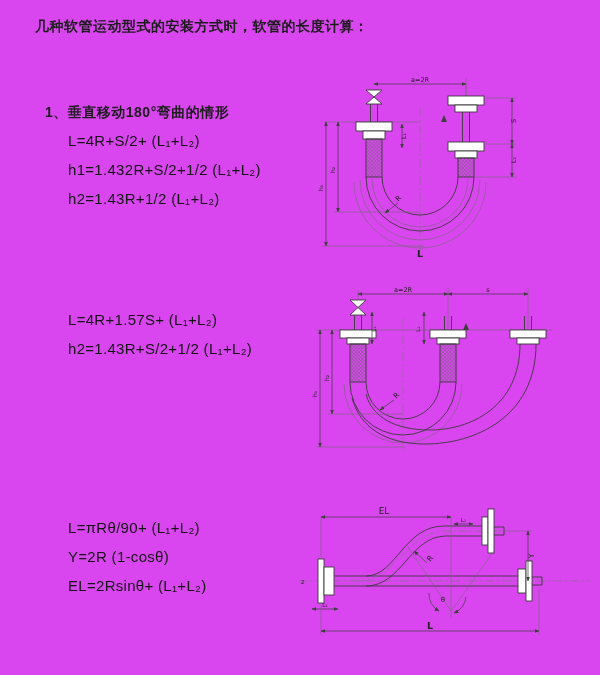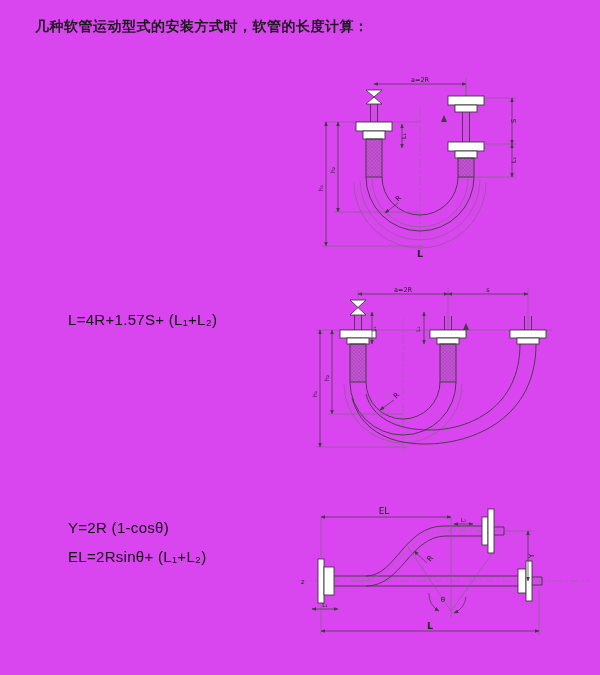--- a/index.html
+++ b/index.html
@@ -22,26 +22,34 @@
   .t7{font-size:7px;} .t75{font-size:7.5px;} .t9{font-size:9px;} .t95{font-size:9.5px;font-weight:bold;}
   .mid{text-anchor:middle;}
 </style>
 </head>
 <body>
 
 <div class="page">
 
   <div class="title">几种软管运动型式的安装方式时，软管的长度计算：</div>
 
+  <div class="calc" style="top:103px;">
+    <div class="heading">1、垂直移动180°弯曲的情形</div>
+    <div class="formula">L=4R+S/2+ (L₁+L₂)</div>
+    <div class="formula">h1=1.432R+S/2+1/2 (L₁+L₂)</div>
+    <div class="formula">h2=1.43R+1/2 (L₁+L₂)</div>
+  </div>
 
   <div class="calc" style="top:311px;">
     <div class="formula">L=4R+1.57S+ (L₁+L₂)</div>
+    <div class="formula">h2=1.43R+S/2+1/2 (L₁+L₂)</div>
   </div>
 
   <div class="calc" style="top:519px;">
+    <div class="formula">L=πRθ/90+ (L₁+L₂)</div>
     <div class="formula">Y=2R (1-cosθ)</div>
     <div class="formula">EL=2Rsinθ+ (L₁+L₂)</div>
   </div>
 
   <svg class="dg" style="left:316px;top:70px;" width="270" height="190" viewBox="0 0 270 190">
     <defs>
       <pattern id="b1" width="3.5" height="3.5" patternUnits="userSpaceOnUse">
         <path d="M0,3.5 L3.5,0 M0,0 L3.5,3.5" stroke="#666" stroke-width="0.45"></path>
       </pattern>
       <marker id="a1" viewBox="0 0 10 10" refX="9" refY="5" markerWidth="7" markerHeight="7" orient="auto-start-reverse">

